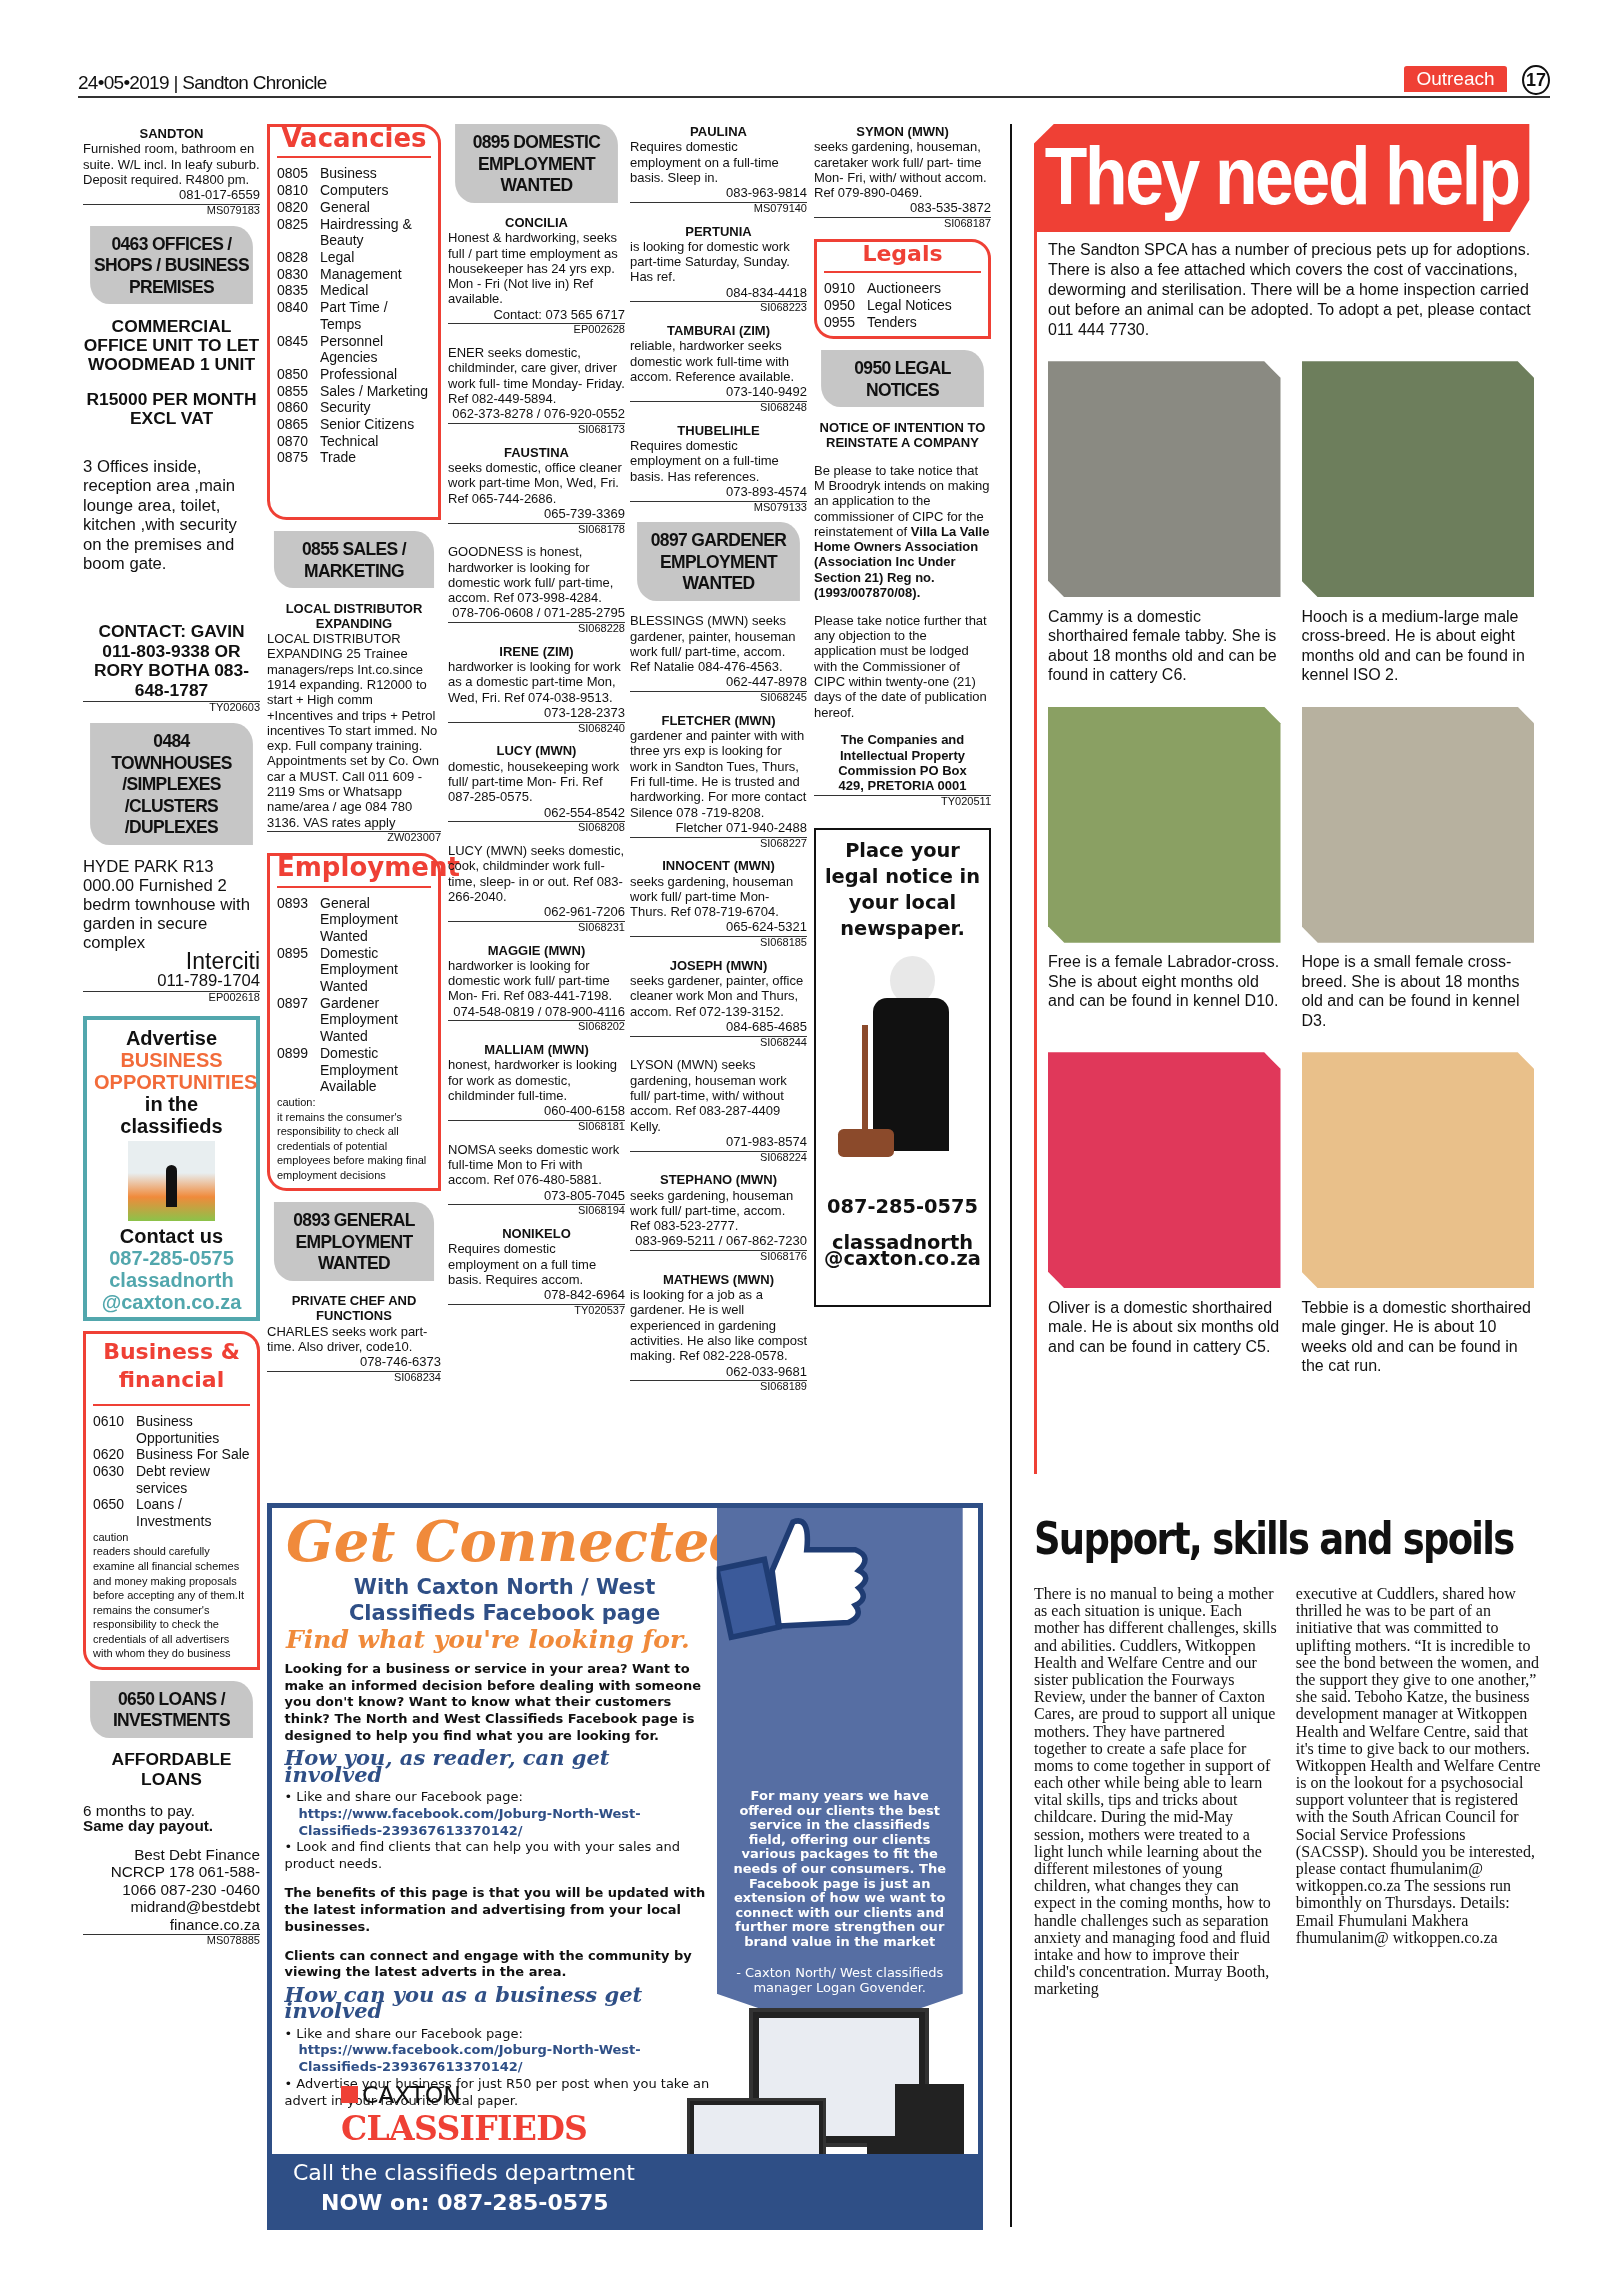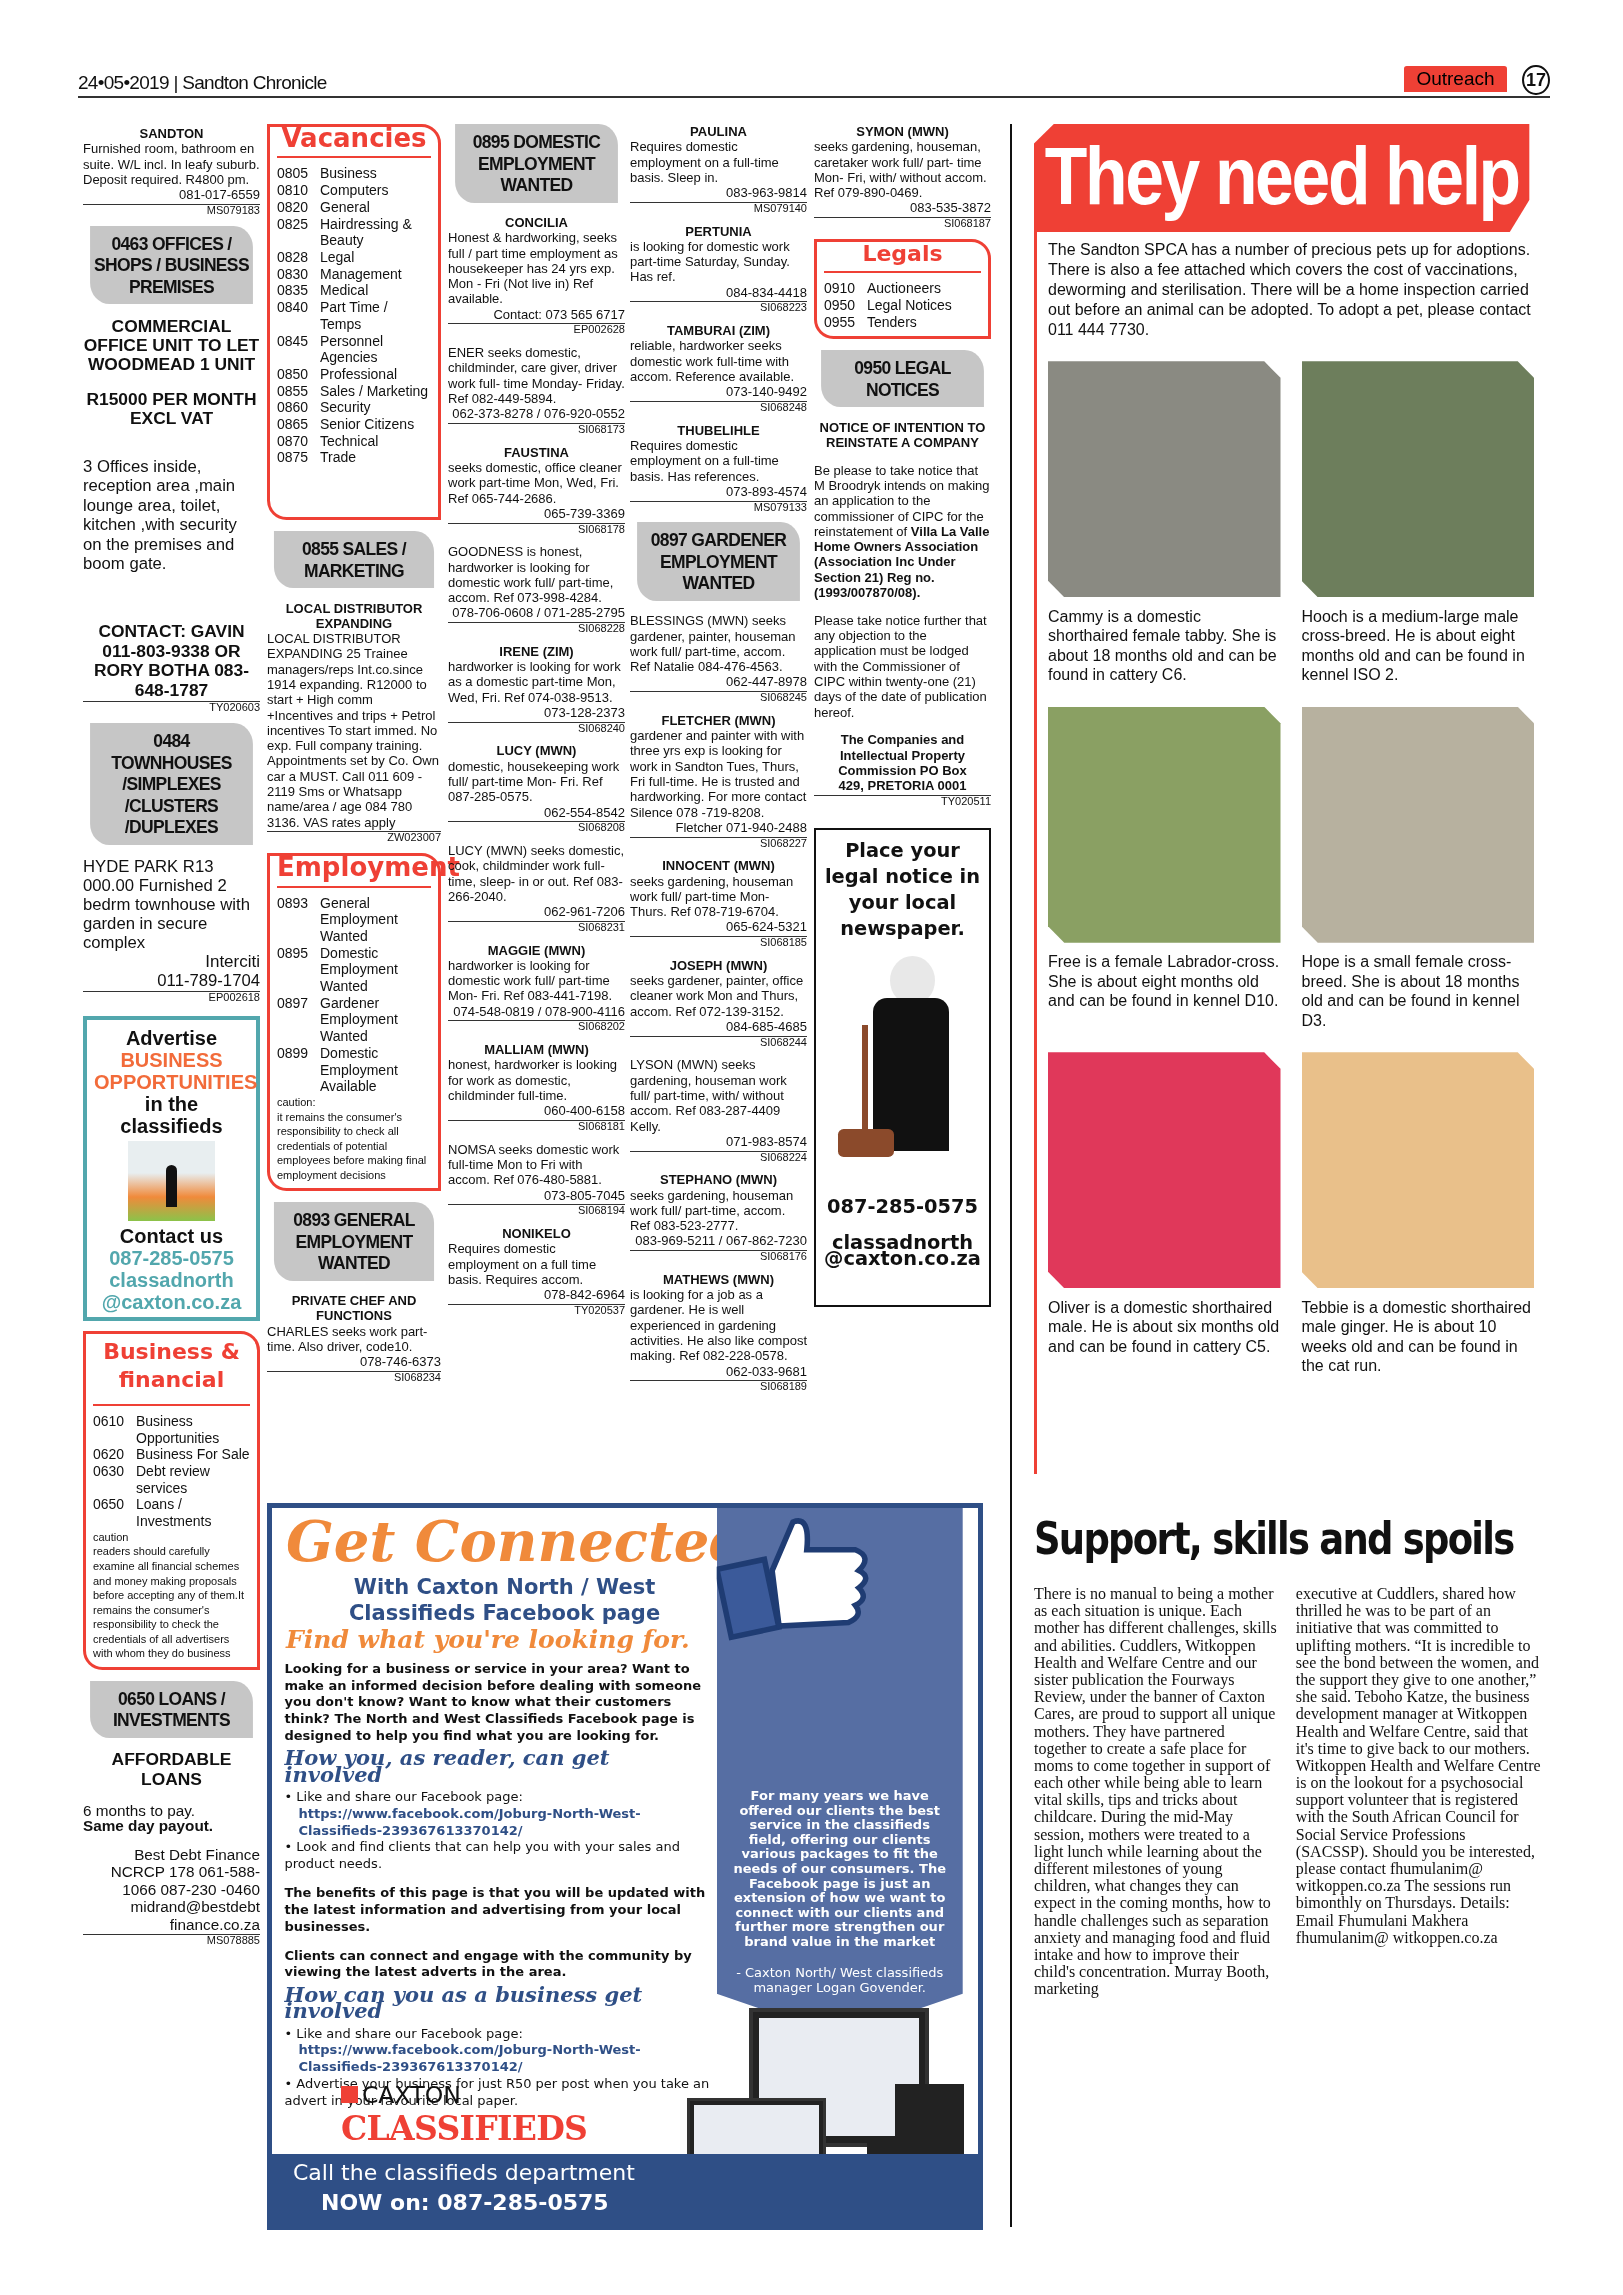--- a/index.html
+++ b/index.html
@@ -1,20 +1,20 @@
 <!DOCTYPE html>
 <html style="font-size:11px"><head>
 <meta charset="utf-8">
 <style>
 *{box-sizing:border-box;margin:0;padding:0}
 body{width:1624px;height:2295px;background:#fff;font-family:"Liberation Sans",sans-serif;color:#111;position:relative;overflow:hidden}
 .abs{position:absolute}
 .hdr{left:78px;top:69px;width:1472px;height:29px;border-bottom:2.8px solid #333}
 .hdr .date{position:absolute;left:0;top:2.8px;font-size:19px;font-family:"Liberation Sans",sans-serif;letter-spacing:-0.7px}
-.hdr .sect{position:absolute;right:43px;top:-2.8px;width:103px;height:26px;background:#ef4035;color:#000000;font-size:19px;text-align:center;line-height:26px;border-radius:2.8px 2.8px 0 0}
+.hdr .sect{position:absolute;right:43px;top:-2.8px;width:103px;height:26px;background:#ef4035;color:#ffffff;font-size:19px;text-align:center;line-height:26px;border-radius:2.8px 2.8px 0 0}
 .hdr .pg{position:absolute;right:0;top:-4.2px;width:28px;height:30.5px;border:2.1px solid #111;border-radius:50%;text-align:center;font-size:18px;line-height:26px;font-weight:bold}
 .col{position:absolute;font-size:13px;line-height:15.3px}
 .c1{left:83px;top:126px;width:177px}
 .c2{left:267px;top:124px;width:174px}
 .c3{left:448px;top:124px;width:177px}
 .c4{left:630px;top:124px;width:177px}
 .c5{left:814px;top:124px;width:177px}
 .ad{text-align:left;margin-bottom:9.7px}
 .ad .t{font-weight:bold;text-align:center}
 .ad .ph{font-weight:normal;text-align:right}
@@ -83,21 +83,21 @@
   <div class="ad">
     <div class="big" style="margin-bottom:15.3px">COMMERCIAL OFFICE UNIT TO LET WOODMEAD 1 UNIT</div>
     <div class="big" style="margin-bottom:28px">R15000 PER MONTH EXCL VAT</div>
     <div style="font-size:16.7px;line-height:19.4px;margin-bottom:49px">3 Offices inside, reception area ,main lounge area, toilet, kitchen ,with security on the premises and boom gate.</div>
     <div class="big">CONTACT: GAVIN 011-803-9338 OR RORY BOTHA 083-648-1787</div>
     <div class="ref">TY020603</div>
   </div>
   <div class="grey">0484 TOWNHOUSES /SIMPLEXES /CLUSTERS /DUPLEXES</div>
   <div class="ad">
     <div style="font-size:16.7px;line-height:19px">HYDE PARK R13 000.00 Furnished 2 bedrm townhouse with garden in secure complex</div>
-    <div class="ph" style="font-size:17px;line-height:19px">Interciti</div>
+    <div class="ph" style="font-size:23px;line-height:19px">Interciti</div>
     <div class="ph" style="font-size:16.7px;line-height:19px">011-789-1704</div>
     <div class="ref">EP002618</div>
   </div>
   <div class="teal" style="margin:12.5px 0 9.7px;height:305px">
     <div class="a">Advertise</div>
     <div class="o">BUSINESS OPPORTUNITIES</div>
     <div class="a">in the classifieds</div>
     <div style="width:87px;height:80px;margin:4.2px auto;background:linear-gradient(180deg,#e8eef0 40%,#f08a3b 70%,#8bc34a);position:relative">
         <div style="position:absolute;left:38px;top:24px;width:11px;height:42px;background:#111;border-radius:5.6px 5.6px 0 0"></div>
       </div>

